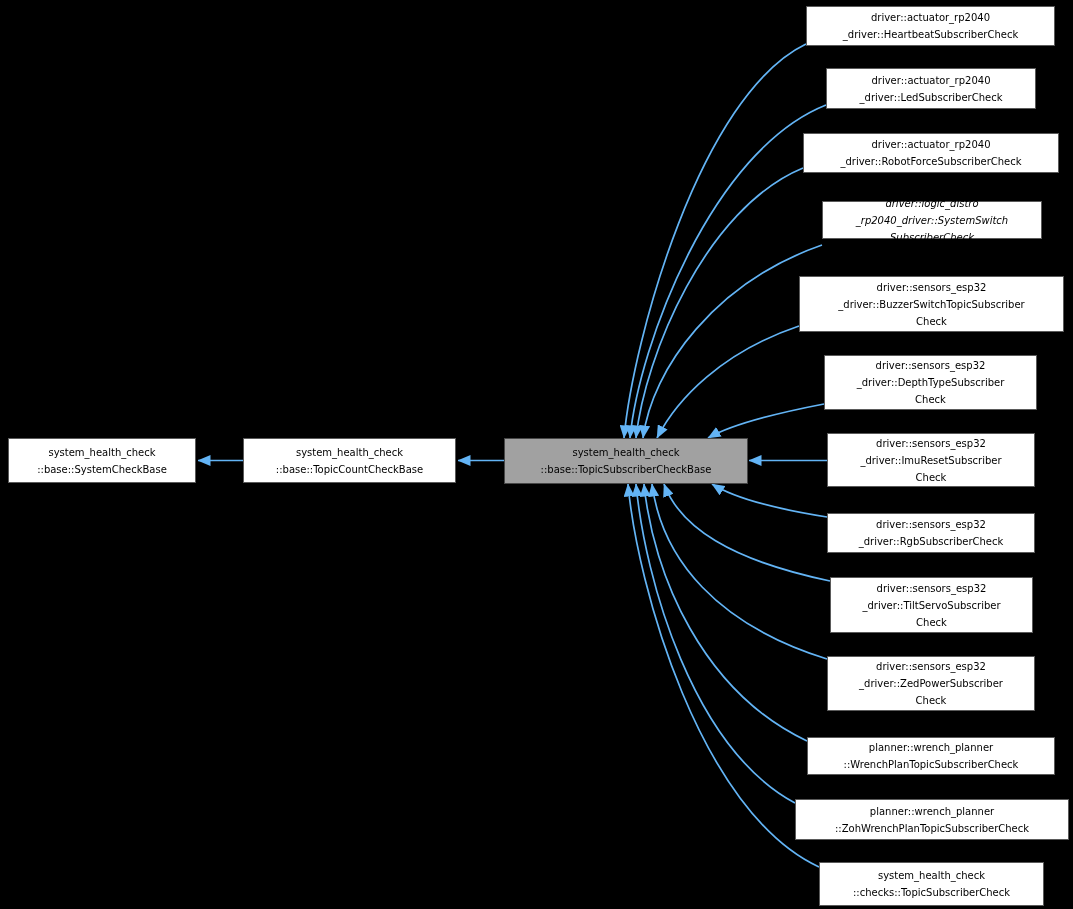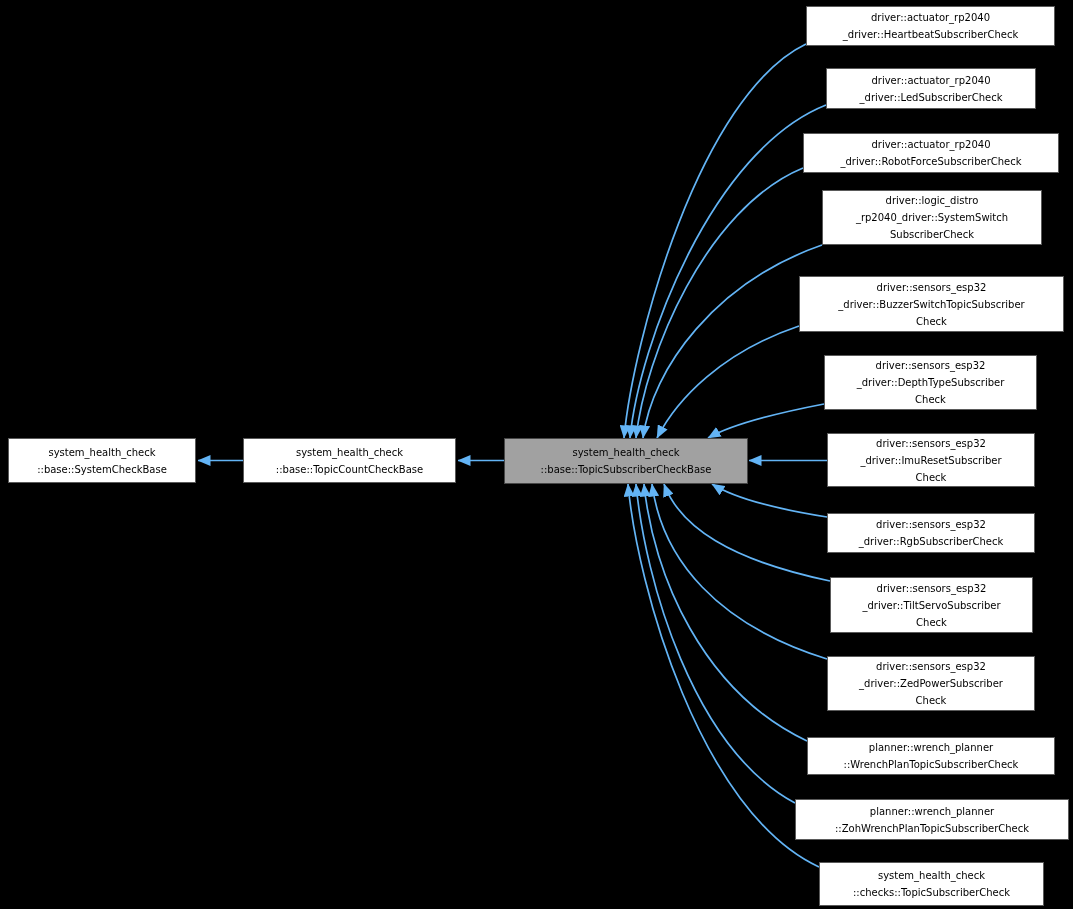--- a/index.html
+++ b/index.html
@@ -60,21 +60,21 @@
       <div class="node" style="left: 243px; top: 438px; width: 213px; height: 45px;">system_health_check
 ::base::TopicCountCheckBase</div>
       <div class="node highlight" style="left: 504px; top: 438px; width: 244px; height: 46px;">system_health_check
 ::base::TopicSubscriberCheckBase</div>
       <div class="node" style="left: 806px; top: 6px; width: 249px; height: 40px;">driver::actuator_rp2040
 _driver::HeartbeatSubscriberCheck</div>
       <div class="node" style="left: 826px; top: 68px; width: 210px; height: 41px;">driver::actuator_rp2040
 _driver::LedSubscriberCheck</div>
       <div class="node" style="left: 803px; top: 133px; width: 256px; height: 40px;">driver::actuator_rp2040
 _driver::RobotForceSubscriberCheck</div>
-      <div class="node" style="left: 822px; top: 190px; width: 220px; height: 55px;">driver::logic_distro
+      <div class="node" style="left: 822px; top: 201px; width: 220px; height: 38px; font-style: italic;">driver::logic_distro
 _rp2040_driver::SystemSwitch
 SubscriberCheck</div>
       <div class="node" style="left: 799px; top: 276px; width: 265px; height: 56px;">driver::sensors_esp32
 _driver::BuzzerSwitchTopicSubscriber
 Check</div>
       <div class="node" style="left: 824px; top: 355px; width: 213px; height: 55px;">driver::sensors_esp32
 _driver::DepthTypeSubscriber
 Check</div>
       <div class="node" style="left: 827px; top: 433px; width: 208px; height: 54px;">driver::sensors_esp32
 _driver::ImuResetSubscriber

